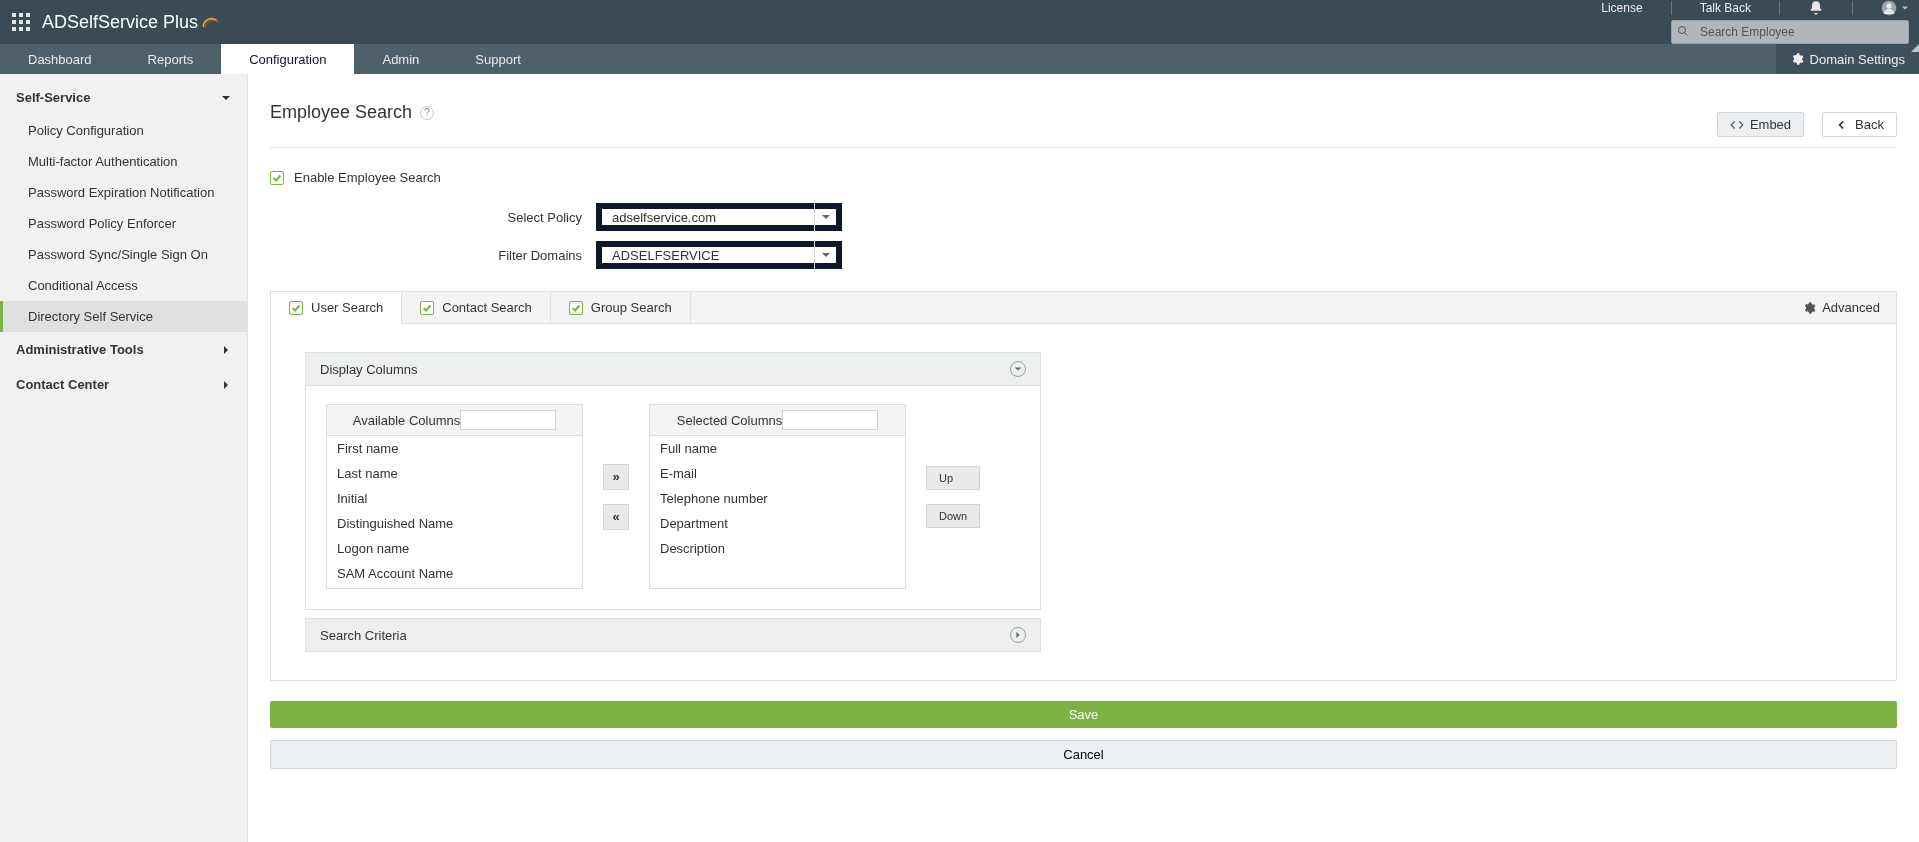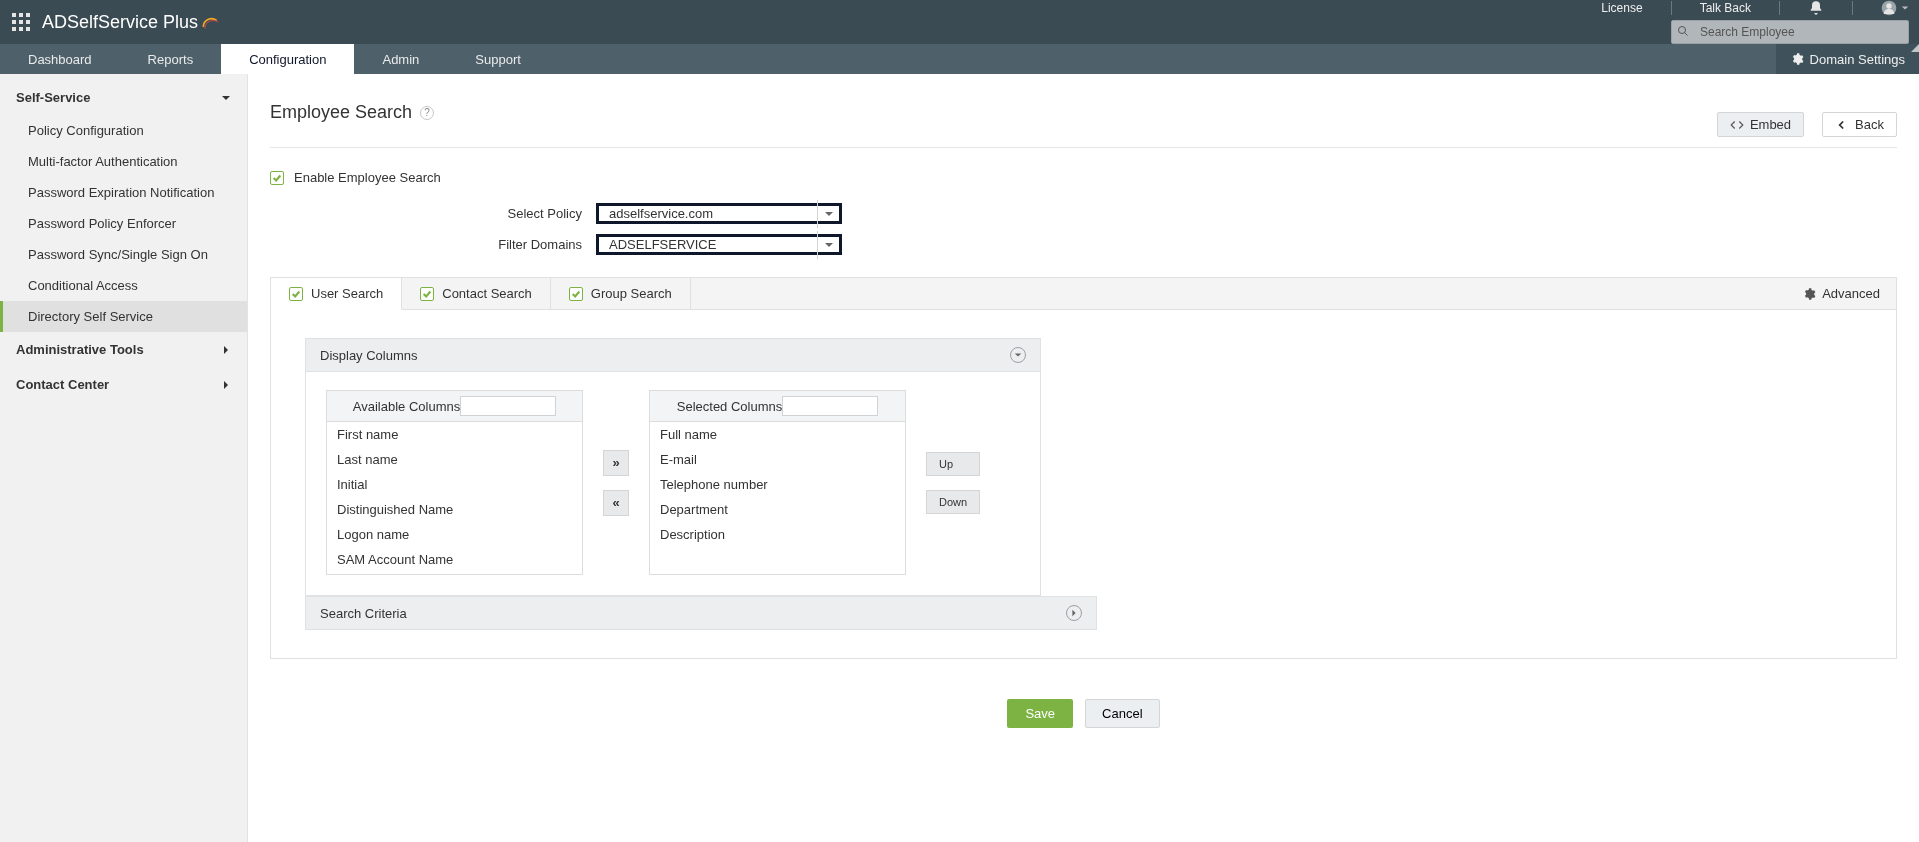--- a/index.html
+++ b/index.html
@@ -52,21 +52,21 @@
 .page-actions { display:flex; gap:18px;margin-top:24px; }
 .btn { border:1px solid #d5d5d5; background:#fff; padding:4px 12px; font-size:13px; border-radius:2px; cursor:pointer; display:flex; align-items:center; gap:6px; }
 .btn.gray { background:#eceff1; }
 .btn .ic { width:14px; height:14px; }
 
 .form-row { display:flex; align-items:center; gap:14px; margin-top:18px; }
 .form-label { width:370px; text-align:right; color:#333; font-size:13px; }
 .form-label.first { width:auto; margin-left:0; }
 .checkbox { width:14px; height:14px; border:1px solid #7cb342; border-radius:2px; display:inline-flex; align-items:center; justify-content:center; background:#fff; }
 .checkbox.checked svg { width:10px; height:10px; stroke:#7cb342; stroke-width:2.5; fill:none; }
-.select { display:flex; align-items:center; justify-content:space-between; border:3px solid #0f172a; background:#fff; height:21px; width:246px; padding:0 10px; font-size:13px; cursor:pointer; }
+.select { display:flex; align-items:center; justify-content:space-between; border:6px solid #0f172a; background:#fff; height:28px; width:246px; padding:0 10px; font-size:13px; cursor:pointer; }
 .select .dd { width:22px; height:28px; margin-right:-10px; border-left:1px solid #d5d5d5; display:flex; align-items:center; justify-content:center; }
 .select .dd svg { width:10px; height:10px; fill:#666; }
 
 
 .search-tabs { border:1px solid #e0e0e0; background:#f4f4f4; margin-top:22px; display:flex; justify-content:space-between; align-items:stretch; }
 .tabs-left { display:flex; }
 .search-tab { display:flex; align-items:center; gap:8px; padding:8px 18px; border-right:1px solid #e0e0e0; cursor:pointer; font-size:13px; }
 .search-tab.active { background:#fff; border-bottom:1px solid #fff; margin-bottom:-1px; }
 .adv { display:flex; align-items:center; gap:6px; padding:0 16px; cursor:pointer; color:#333; }
 
@@ -85,23 +85,23 @@
 .col-list { height:152px; overflow:auto; }
 .col-item { padding:5px 10px; font-size:13px; cursor:pointer; }
 
 .middle-btns { display:flex; flex-direction:column; gap:14px; justify-content:center; }
 .sq-btn { width:26px; height:26px; background:#e8e9ea; border:1px solid #d5d5d5; display:flex; align-items:center; justify-content:center; cursor:pointer; font-size:13px; font-weight:bold; }
 
 .updown { display:flex; flex-direction:column; gap:14px; justify-content:center; }
 .ud-btn { background:#e8e9ea; border:1px solid #d5d5d5; padding:5px 12px; font-size:11px; cursor:pointer; }
 
 .acc-head.secondary { margin-top:0; }
-.acc2 { width:792px; margin-top:0; }
-
-.footer-btns { display:flex; justify-content:center; gap:12px; margin-top:40px; }
+.acc2 { width:736px; margin-top:8px; }
+
+.footer-btns { display:flex; justify-content:center; gap:12px; margin-top:20px;flex-direction:column; }
 .btn-save { background:#7cb342; color:#fff; border:none; padding:6px 18px; font-size:13px; border-radius:2px; cursor:pointer; }
 .btn-cancel { background:#eceff1; border:1px solid #d5d5d5; padding:6px 16px; font-size:13px; border-radius:2px; cursor:pointer; }
 
 
 .col-list::-webkit-scrollbar{width:6px;}
 .col-list::-webkit-scrollbar-thumb{background:#c5c9cb;border-radius:3px;}
 
 .tiny-triangle { position:fixed; right:0; top:44px; width:0; height:0; border-left:8px solid transparent; border-bottom:8px solid #c0c6c9; }
 </style>
 </head>

